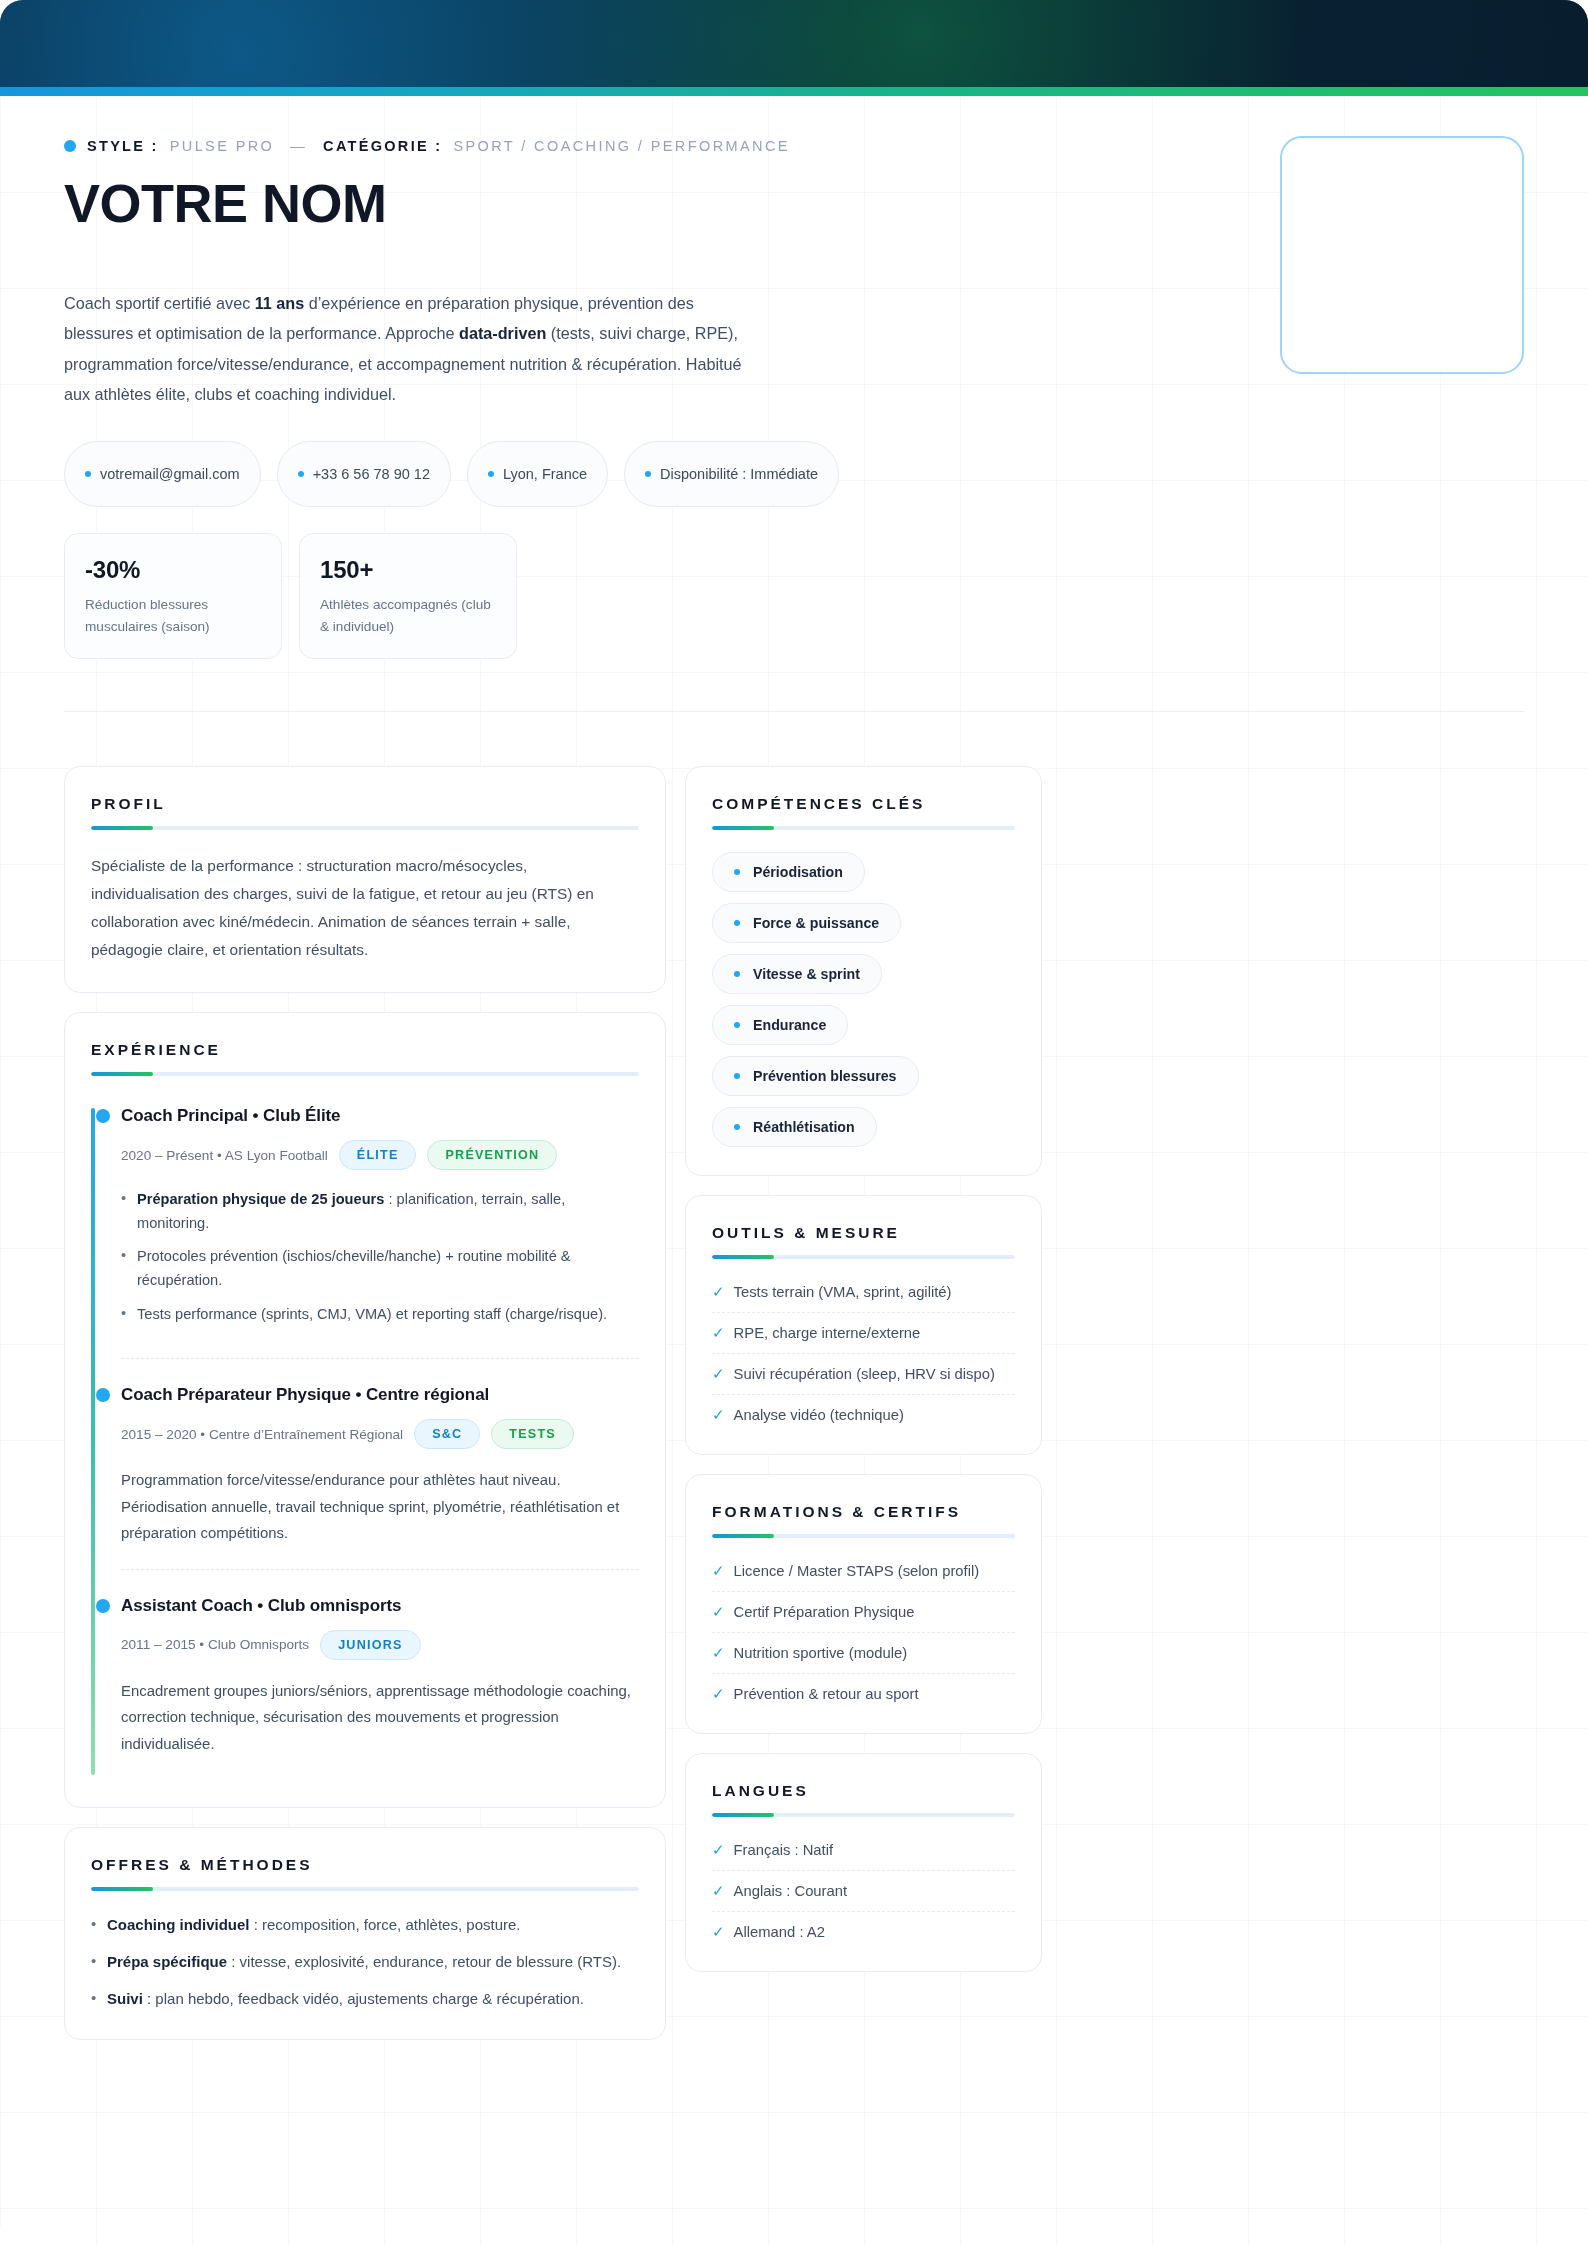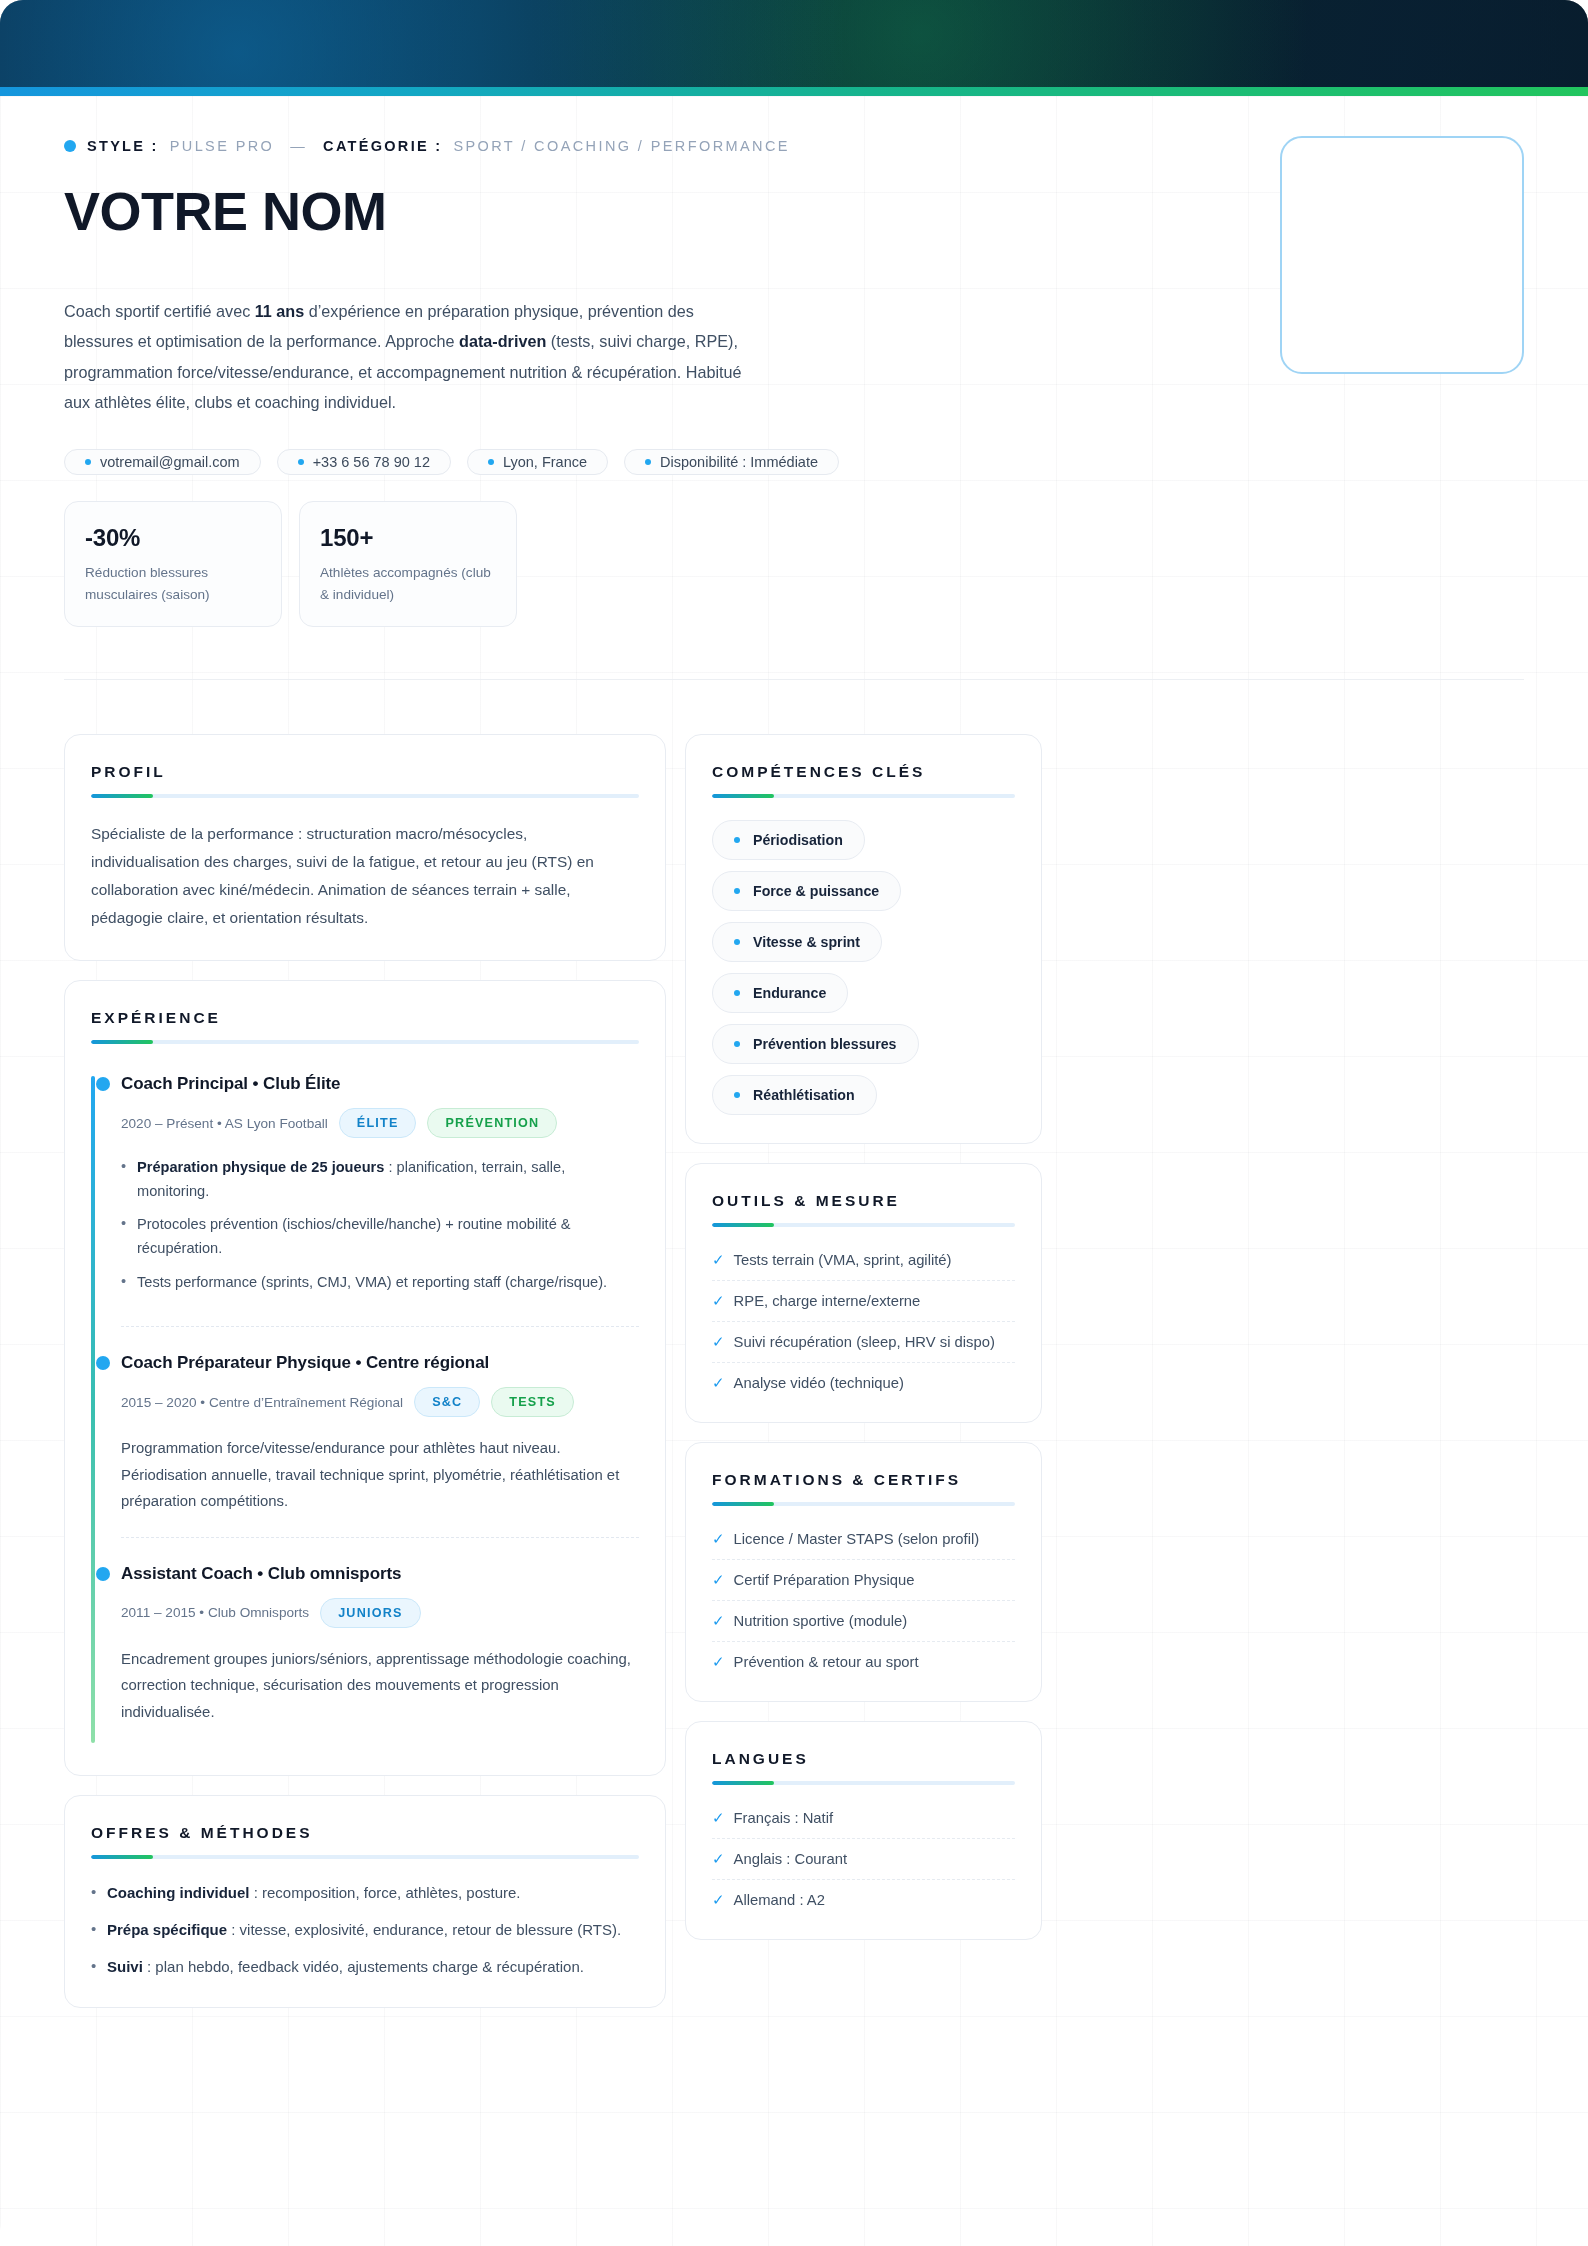--- a/index.html
+++ b/index.html
@@ -59,21 +59,21 @@
   .eyebrow .dot {
     width: 12px; height: 12px; border-radius: 50%;
     background: #22a7f0;
     flex: none;
   }
   .eyebrow .k { color: #0f172a; font-weight: 700; }
   .eyebrow .v { color: #94a3b8; font-weight: 400; letter-spacing: 2.4px; }
   .eyebrow .sep { color: #94a3b8; padding: 0 5px; }
 
   .name {
-    margin-top: 30px;
+    margin-top: 22px;
     font-size: 54px;
     line-height: 1.03;
     font-weight: 800;
     letter-spacing: -0.5px;
     color: #101828;
   }
 
   .intro {
     margin-top: 56px;
     width: 690px;
@@ -86,21 +86,21 @@
   .chips {
     display: flex;
     gap: 16px;
     margin-top: 32px;
     flex-wrap: wrap;
   }
   .chip {
     display: inline-flex;
     align-items: center;
     gap: 9px;
-    padding: 4px 20px;
+    padding: 24px 20px;
     border: 1px solid #e6eaf0;
     border-radius: 999px;
     background: #fbfcfd;
     font-size: 14.5px;
     color: #3c4a5c;
     white-space: nowrap;
   }
   .chip i {
     width: 6px; height: 6px; border-radius: 50%;
     background: #22a7f0; flex: none;

